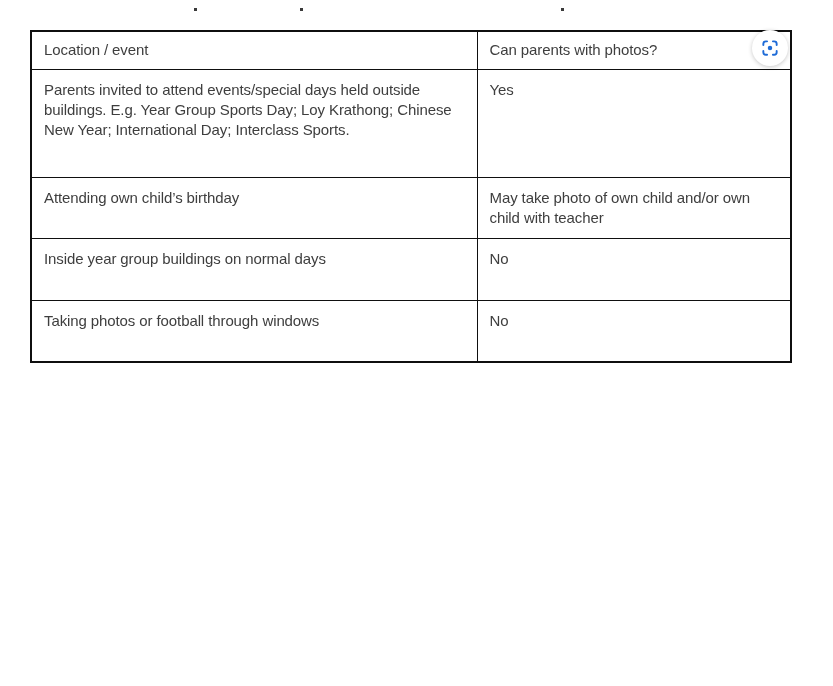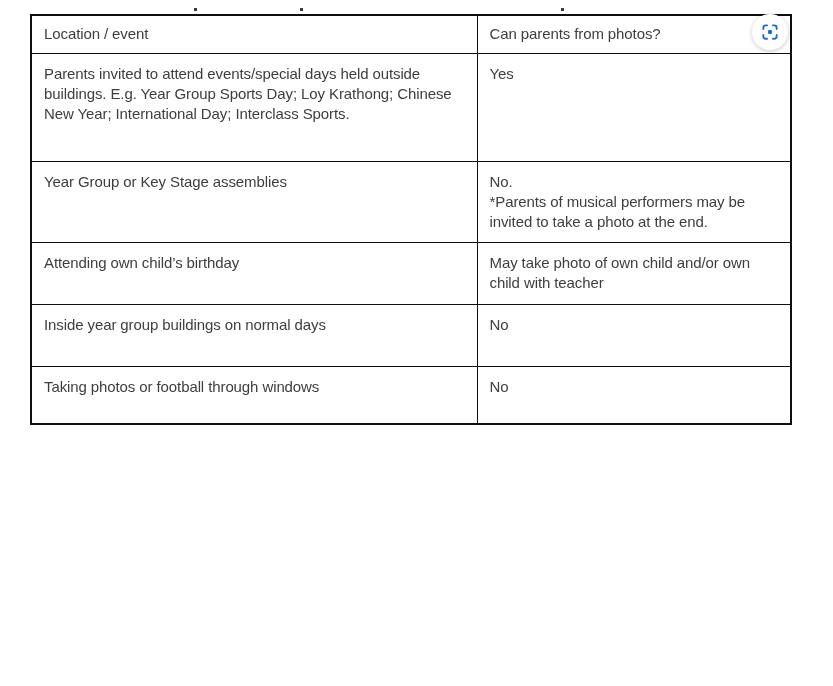--- a/index.html
+++ b/index.html
@@ -15,21 +15,21 @@
     position: absolute;
     width: 3px; height: 3px;
     background: #3a3a3a;
   }
   .dot1 { left: 194px; top: 8px; }
   .dot2 { left: 300px; top: 8px; }
   .dot3 { left: 561px; top: 8px; }
 
   .table-wrap {
     position: absolute;
-    left: 30px; top: 14px;
+    left: 30px; top: 30px;
     width: 680px;
     border-radius: 25px;
   }
   table {
     width: 760px;
     border-collapse: collapse;
     table-layout: fixed;
     border: 2px solid var(--border, #0f0f0f);
   }
   col.c1 { width: 446px; }
@@ -99,33 +99,27 @@
 
 <div class="table-wrap">
   <table>
     <colgroup>
         <col class="c1">
         <col class="c2">
       </colgroup>
     <thead>
       <tr>
         <th>Location / event</th>
-        <th>Can parents from photos?</th>
+        <th>Can parents with photos?</th>
       </tr>
     </thead>
     <tbody>
       <tr>
         <td>Parents invited to attend events/special days held outside buildings. E.g. Year Group Sports Day; Loy Krathong; Chinese New Year; International Day; Interclass Sports.</td>
         <td>Yes</td>
-      </tr>
-      <tr>
-        <td>Year Group or Key Stage assemblies</td>
-        <td>No.
-*Parents of musical performers may be
-invited to take a photo at the end.</td>
       </tr>
       <tr>
         <td>Attending own child’s birthday</td>
         <td>May take photo of own child and/or own
 child with teacher</td>
       </tr>
       <tr>
         <td>Inside year group buildings on normal days</td>
         <td>No</td>
       </tr>

